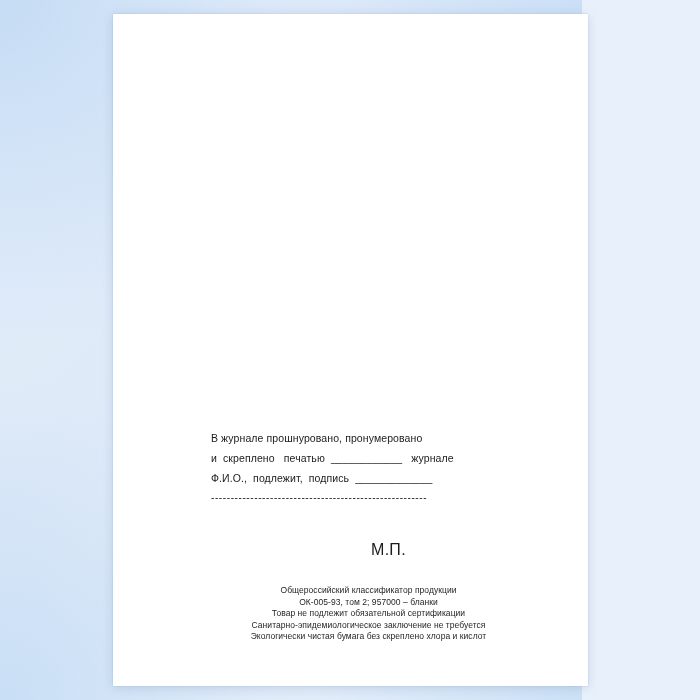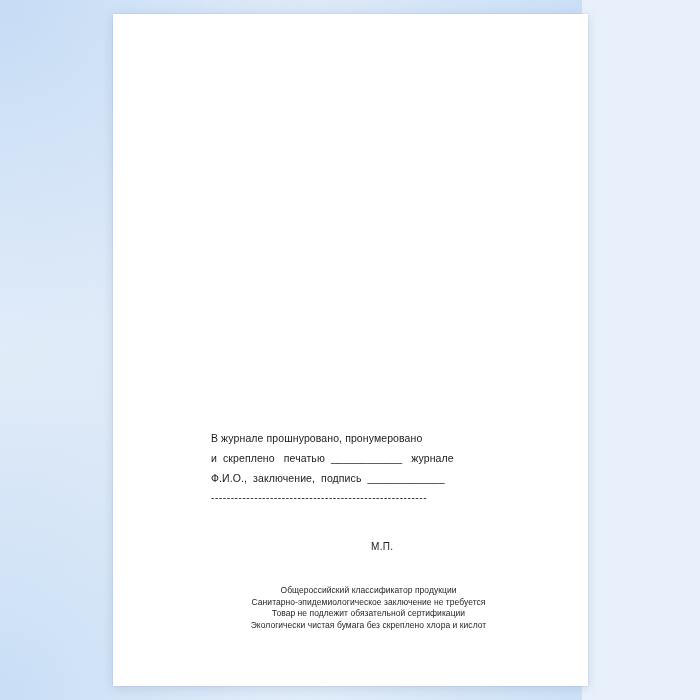--- a/index.html
+++ b/index.html
@@ -61,21 +61,21 @@
     white-space: pre;
   }
   .line-dashes {
     letter-spacing: 0.6px;
     font-size: 10px;
   }
   .mp {
     position: absolute;
     left: 258px;
     top: 527px;
-    font-size: 10px;
+    font-size: 16px;
     color: #1b1b1b;
     letter-spacing: 0.3px;
   }
   .footer {
     position: absolute;
     left: 0;
     top: 571px;
     width: 100%;
     text-align: center;
     font-size: 8.5px;
@@ -91,28 +91,29 @@
 </head>
 <body>
 
 <div id="stage">
   <div id="page">
     <div class="doc-inner">
 
       <div class="block-statement">
         <div class="line">В журнале прошнуровано, пронумеровано</div>
         <div class="line">и  скреплено   печатью  ____________   журнале</div>
-        <div class="line">Ф.И.О.,  заключение,  подпись  _____________</div>
+        <div class="line">Ф.И.О.,  подлежит,  подпись  _____________</div>
         <div class="line line-dashes">-------------------------------------------------------</div>
       </div>
 
       <div class="mp">М.П.</div>
 
       <div class="footer">
         <div>Общероссийский классификатор продукции</div>
+        <div>ОК-005-93, том 2; 957000 – бланки</div>
+        <div>Товар не подлежит обязательной сертификации</div>
         <div>Санитарно-эпидемиологическое заключение не требуется</div>
-        <div>Товар не подлежит обязательной сертификации</div>
         <div>Экологически чистая бумага без скреплено хлора и кислот</div>
       </div>
 
     </div>
   </div>
 </div>
 
 </body></html>

